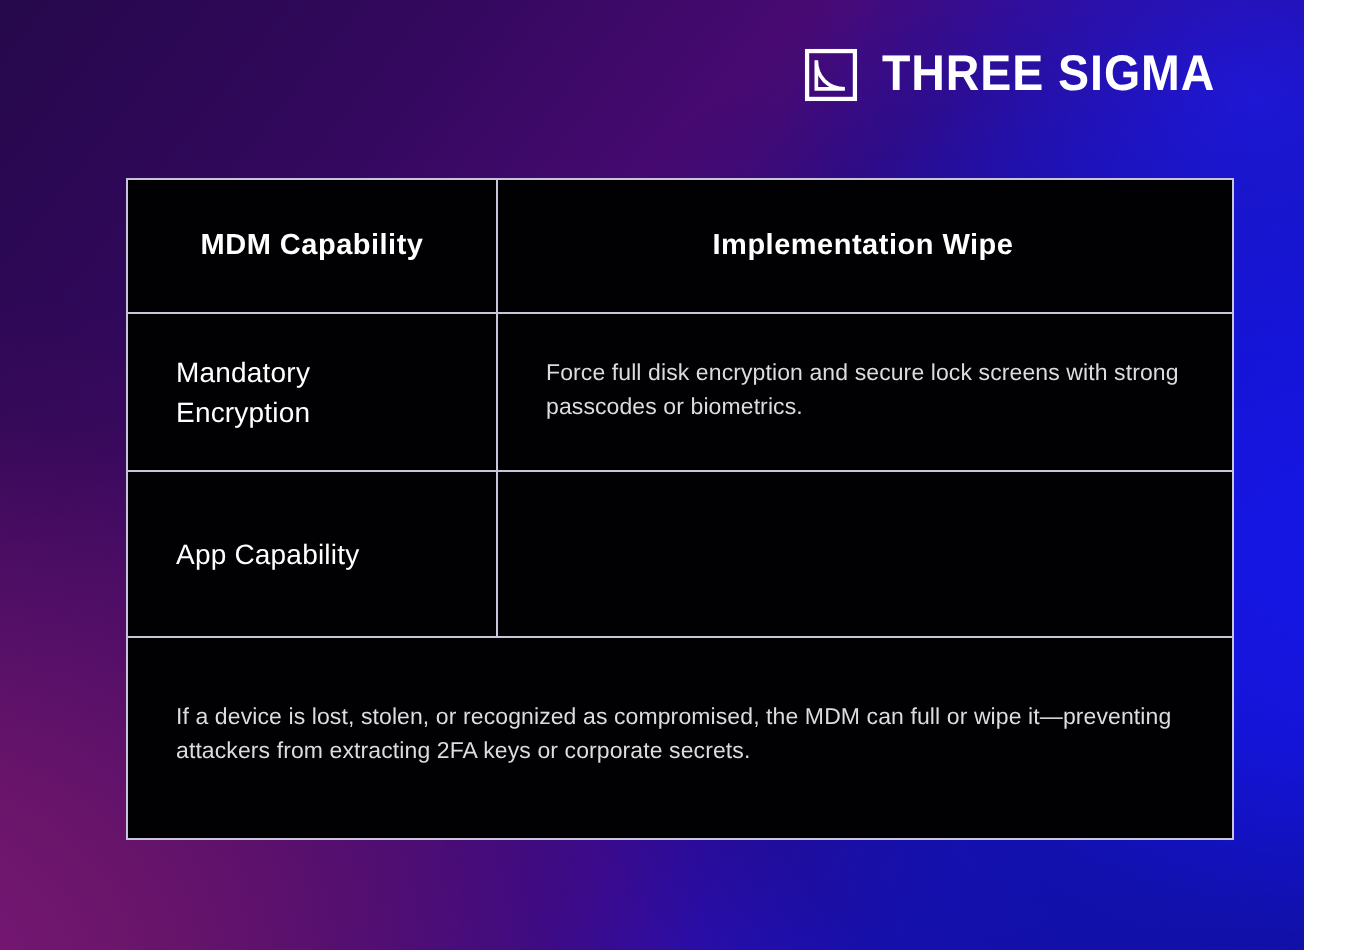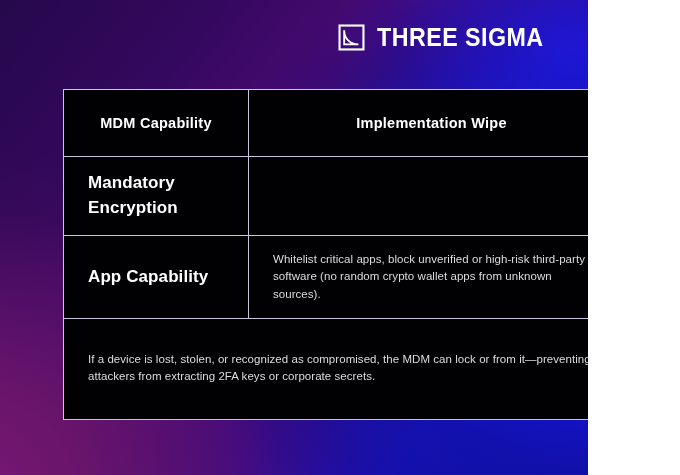--- a/index.html
+++ b/index.html
@@ -6,21 +6,21 @@
 
   html, body {
     width:680px; height:475px;
     overflow:hidden;
     font-family:"Liberation Sans", sans-serif;
   }
 
   
   .slide {
     position:relative;
-    width:588px; height:475px;
+    width:652px; height:475px;
     background:
       radial-gradient(ellipse 520px 420px at 104% 58%, #1717e8 0%, #1414d8 24%, rgba(17,17,170,0.82) 46%, rgba(13,13,128,0.35) 66%, rgba(13,13,128,0) 82%),
       radial-gradient(ellipse 460px 400px at -8% 104%, #7a1878 0%, #6b156b 26%, rgba(92,17,104,0.72) 50%, rgba(70,12,88,0.28) 72%, rgba(70,12,88,0) 88%),
       linear-gradient(128deg, #26084c 0%, #33085e 22%, #4a0a74 42%, #3a0a96 62%, #1a11c4 80%, #0f0fa8 100%);
     overflow:hidden;
   }
   .slide::after {
     content:"";
     position:absolute; inset:0;
     background:radial-gradient(ellipse 300px 260px at 96% 10%, rgba(30,30,255,0.55) 0%, rgba(20,20,220,0.15) 55%, rgba(0,0,0,0) 78%);
@@ -80,22 +80,22 @@
 
   .head-text {
     color:#ffffff;
     font-size:14.5px;
     font-weight:bold;
     letter-spacing:0.25px;
     text-align:center;
   }
   .cap-text {
     color:#ffffff;
-    font-size:17px;
-    font-weight:bold;
+    font-size:14px;
+    font-weight:normal;
     line-height:1.45;
     letter-spacing:0.1px;
   }
   .desc-text {
     color:#dcdcdc;
     font-size:11.5px;
     font-weight:normal;
     line-height:1.52;
     letter-spacing:0.05px;
   }
@@ -121,31 +121,31 @@
       </div>
       <div class="cell-desc">
         <span class="head-text">Implementation Wipe</span>
       </div>
     </div>
 
     <div class="row r-body-0">
       <div class="cell-cap">
         <span class="cap-text">Mandatory<br>Encryption</span>
       </div>
+      <div class="cell-desc">
+        <span class="desc-text">Force full disk encryption and secure lock screens with strong passcodes or biometrics.</span>
+      </div>
     </div>
 
     <div class="row r-body-1">
       <div class="cell-cap">
         <span class="cap-text">App Capability</span>
       </div>
-      <div class="cell-desc">
-        <span class="desc-text">Whitelist critical apps, block unverified or high-risk third-party software (no random crypto wallet apps from unknown sources).</span>
-      </div>
     </div>
 
     <div class="row r-body-2">
       <div class="cell-desc">
-        <span class="desc-text">If a device is lost, stolen, or recognized as compromised, the MDM can lock or from it—preventing attackers from extracting 2FA keys or corporate secrets.</span>
+        <span class="desc-text">If a device is lost, stolen, or recognized as compromised, the MDM can full or wipe it—preventing attackers from extracting 2FA keys or corporate secrets.</span>
       </div>
     </div>
 
   </div>
 </div>
 
 </body></html>

